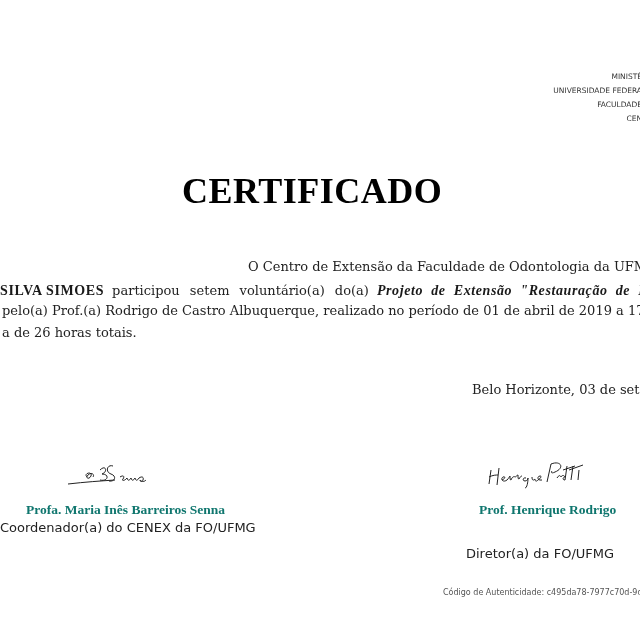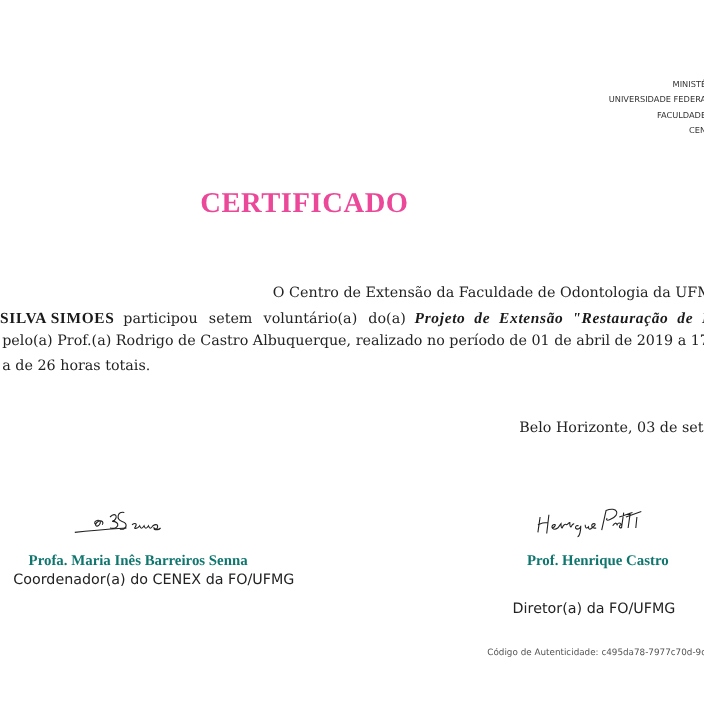--- a/index.html
+++ b/index.html
@@ -1,19 +1,19 @@
 <!DOCTYPE html>
 <html><head>
   <meta charset="utf-8">
   <style>
     html, body { margin:0; padding:0; }
     body { width:640px; height:640px; background:#ffffff; position:relative; overflow:hidden; color:#1a1a1a; }
     .abs { position:absolute; white-space:nowrap; }
     .header-line { font-family:"DejaVu Sans", sans-serif; font-size:7.5px; color:#333; text-align:right; right:-30px; }
-    .title { font-family:"Liberation Serif", serif; font-weight:bold; font-size:26px; color:#ec4899; left:182px; top:170px; letter-spacing:0.5px; }
+    .title { font-family:"Liberation Serif", serif; font-weight:bold; font-size:36px; color:#000000; left:182px; top:170px; letter-spacing:0.5px; }
     .body-text { font-family:"DejaVu Serif", serif; font-size:13px; color:#222; }
     .bold { font-family:"Liberation Serif", serif; font-weight:bold; font-size:14px; letter-spacing:0.6px; }
     .italic-bold { font-family:"Liberation Serif", serif; font-weight:bold; font-style:italic; font-size:14px; letter-spacing:0.6px; }
     .sig-name { font-family:"Liberation Serif", serif; font-weight:bold; font-size:13.5px; color:#0f766e; }
     .sig-role { font-family:"DejaVu Sans", sans-serif; font-size:13px; color:#222; }
     .code { font-family:"DejaVu Sans", sans-serif; font-size:8px; color:#555; }
     svg.sig { position:absolute; }
   </style>
 </head>
 <body>
@@ -41,24 +41,24 @@
 <div class="abs body-text" style="left:472px; top:382px;">Belo Horizonte, 03 de setem</div>
 
 <svg class="sig" style="left:65px; top:460px;" width="120" height="30" viewBox="0 0 120 30">
   <path d="M3 24 C20 22, 35 21, 50 20" stroke="#222" stroke-width="1" fill="none"></path>
   <path d="M22 17 c-4 -4 6 -6 4 -1 c-2 4 -6 2 -3 -1 c3 -3 7 -1 5 2" stroke="#222" stroke-width="1" fill="none"></path>
   <path d="M35 10 c6 -6 8 2 2 4 c8 0 6 8 -2 6" stroke="#222" stroke-width="1" fill="none"></path>
   <path d="M48 6 c-6 -2 -8 6 -2 8 c6 2 4 8 -2 7" stroke="#222" stroke-width="1" fill="none"></path>
   <path d="M55 17 c3 -2 5 -1 3 2 c-2 2 2 2 4 -1 c1 3 2 3 4 0 c1 3 2 3 4 0 c1 3 2 3 4 0 c3 -2 5 -1 4 2 c-1 2 -3 2 -3 0 c2 2 4 2 6 0" stroke="#222" stroke-width="1" fill="none"></path>
 </svg>
 <div class="abs sig-name" style="left:26px; top:502px;">Profa. Maria Inês Barreiros Senna</div>
-<div class="abs sig-role" style="left:12px; top:520px;">Coordenador(a) do CENEX da FO/UFMG</div>
+<div class="abs sig-role" style="left:0px; top:520px;">Coordenador(a) do CENEX da FO/UFMG</div>
 
 <svg class="sig" style="left:485px; top:458px;" width="110" height="34" viewBox="0 0 110 34">
   <path d="M6 12 L4 26 M4 19 c4 -2 7 -2 9 -2 M14 10 L12 27" stroke="#222" stroke-width="1" fill="none"></path>
   <path d="M17 22 c3 -1 4 -4 1 -3 c-3 2 0 6 4 3 c2 -2 2 -3 3 -4 c0 3 0 4 1 4 c1 -3 3 -4 4 -3 c1 0 2 -2 3 -2 c0 3 0 4 1 4 c1 -2 2 -3 3 -3" stroke="#222" stroke-width="1" fill="none"></path>
   <path d="M41 20 c-3 -1 -4 3 -1 3 c2 0 3 -2 3 -3 c0 4 -1 10 -3 10 M47 19 c0 3 1 4 3 2 c0 2 1 3 3 1 c3 -2 4 -4 2 -4 c-3 0 -3 5 2 4" stroke="#222" stroke-width="1" fill="none"></path>
   <path d="M62 24 L66 6 c10 -4 14 4 4 8 c-4 2 -4 0 -3 -1 M72 20 c2 -3 3 -3 4 -1 c1 -2 3 -2 4 0 c-2 0 -3 3 0 3 M82 8 L80 22 M78 12 L90 8 M88 8 L86 22 M84 12 L98 7 M94 12 L93 22" stroke="#222" stroke-width="1" fill="none"></path>
 </svg>
-<div class="abs sig-name" style="left:479px; top:502px;">Prof. Henrique Castro</div>
+<div class="abs sig-name" style="left:479px; top:502px;">Prof. Henrique Rodrigo</div>
 <div class="abs sig-role" style="left:466px; top:546px;">Diretor(a) da FO/UFMG</div>
 
 <div class="abs code" style="left:443px; top:588px;">Código de Autenticidade: c495da78-7977c70d-9d33f8</div>
 
 </body></html>

